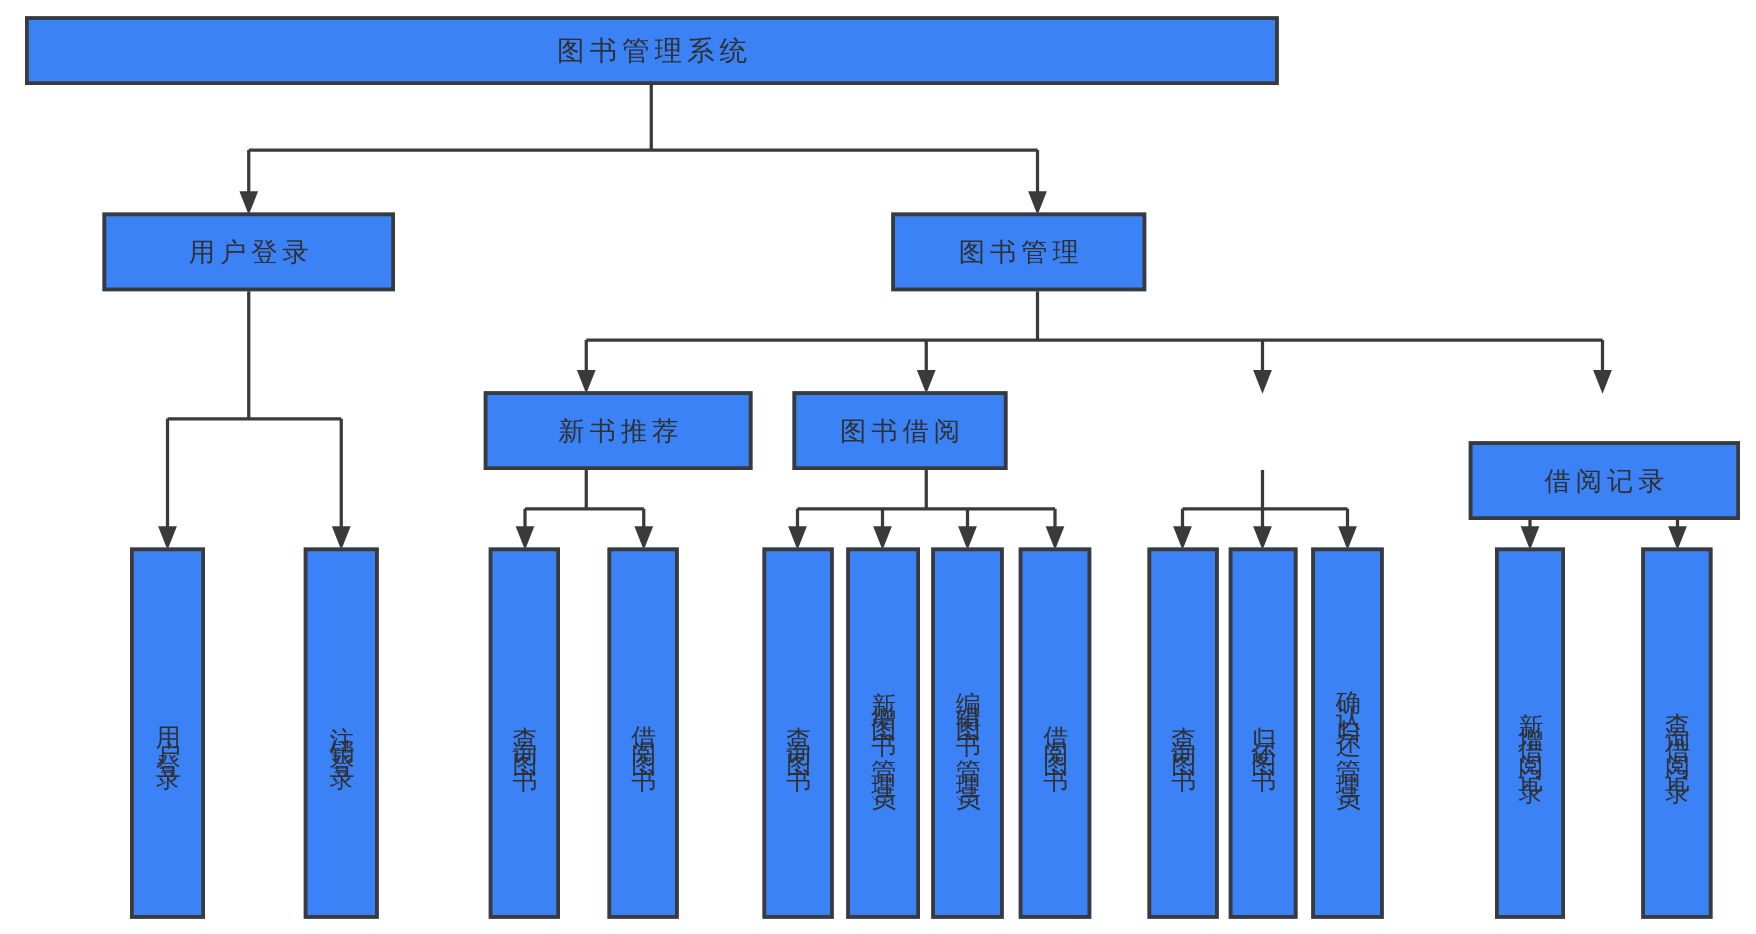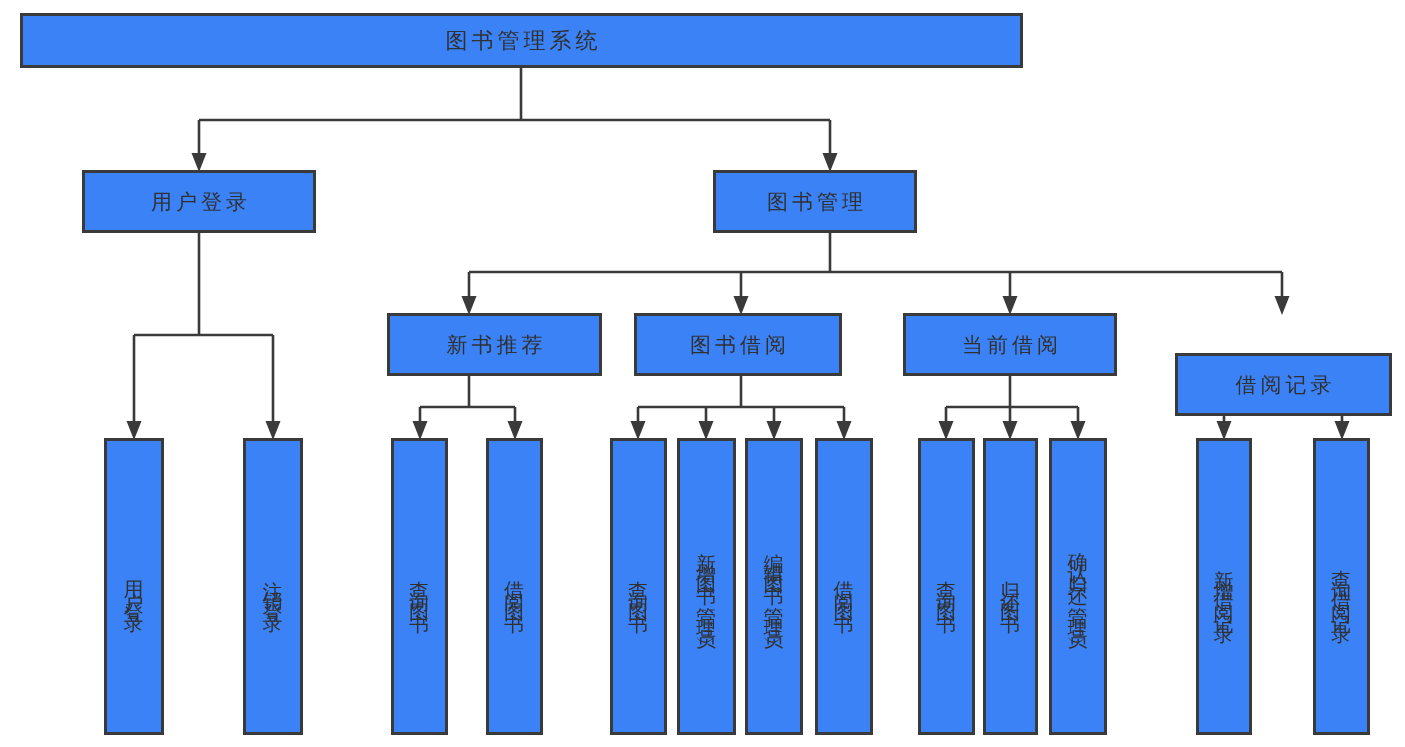--- a/index.html
+++ b/index.html
@@ -129,25 +129,22 @@
   <div class="box" style="left:82px;top:170px;width:234px;height:63px;">
     <span class="hlabel">用户登录</span>
   </div>
   <div class="box" style="left:713px;top:170px;width:204px;height:63px;">
     <span class="hlabel">图书管理</span>
   </div>
 
   <div class="box" style="left:362px;top:313px;width:215px;height:63px;margin-left:25px;">
     <span class="hlabel">新书推荐</span>
   </div>
-  <div class="box" style="left:634px;top:313px;width:208px;height:63px;text-align:right;">
+  <div class="box" style="left:634px;top:313px;width:172px;height:63px;text-align:right;">
     <span class="hlabel">图书借阅</span>
-  </div>
-  <div class="box" style="left:903px;top:313px;width:214px;height:63px;">
-    <span class="hlabel">当前借阅</span>
   </div>
   <div class="box" style="left:1175px;top:313px;width:217px;height:63px;margin-top:40px;">
     <span class="hlabel">借阅记录</span>
   </div>
 
   <div class="box vbox" style="left:104px;top:438px;width:60px;height:297px;">
     <span>用户登录</span>
   </div>
   <div class="box vbox" style="left:243px;top:438px;width:60px;height:297px;">
     <span>注销登录</span>

